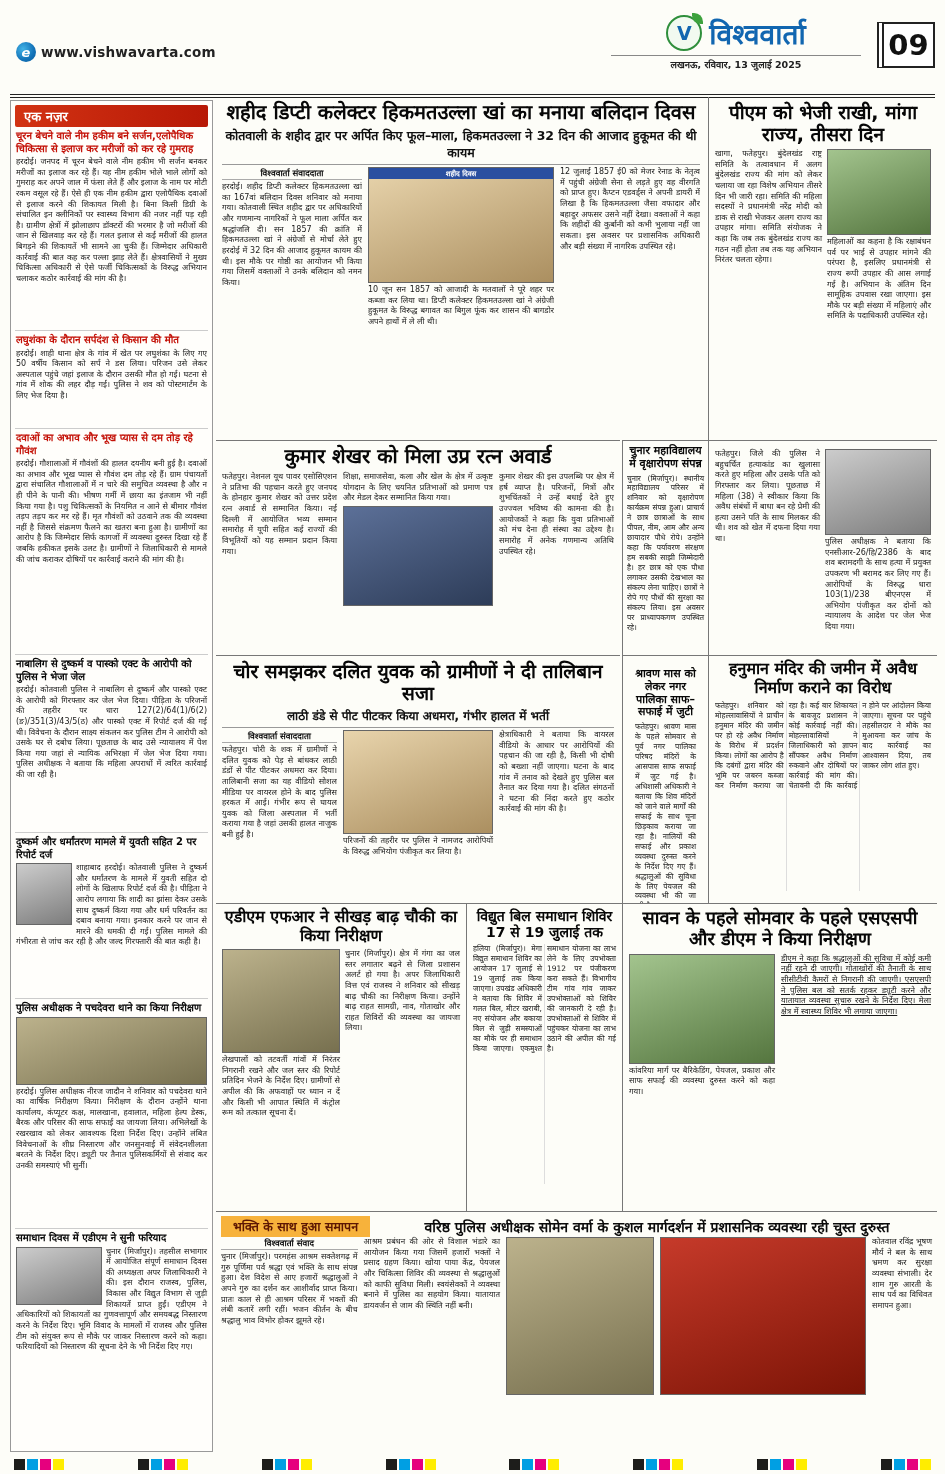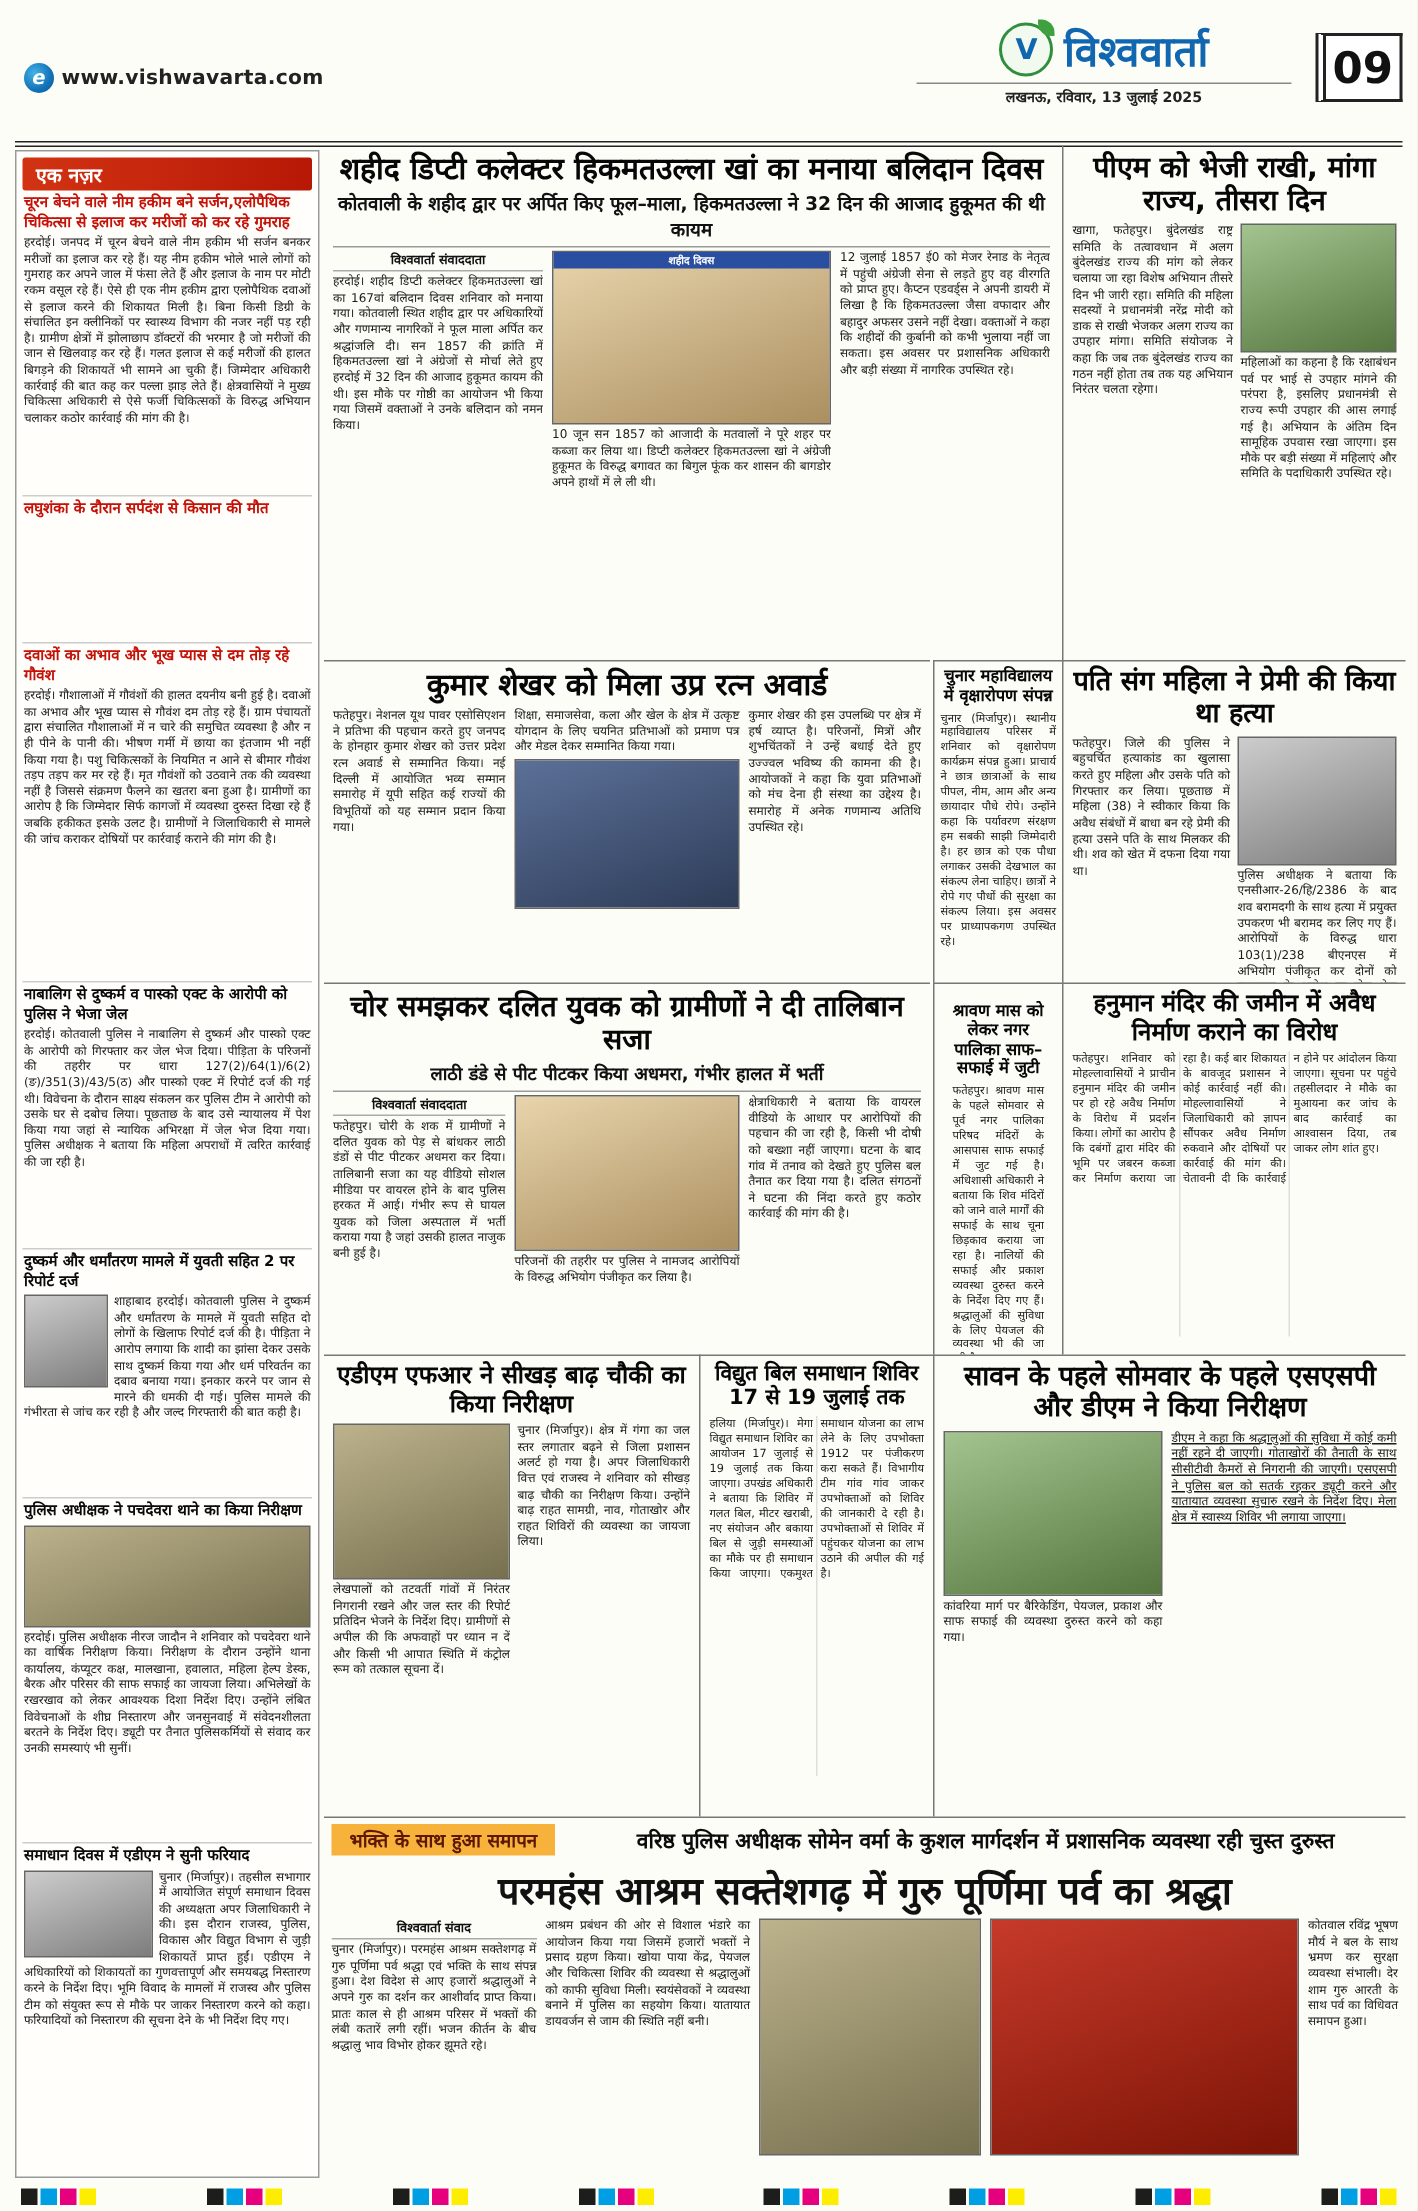--- a/index.html
+++ b/index.html
@@ -99,20 +99,21 @@
   <aside class="sidebar">
     <div class="ek-nazar">एक नज़र</div>
 
     <article class="sb-item" style="height:204px;">
       <h4 class="sb-h red">चूरन बेचने वाले नीम हकीम बने सर्जन,एलोपैथिक चिकित्सा से इलाज कर मरीजों को कर रहे गुमराह</h4>
       <p class="bd">हरदोई। जनपद में चूरन बेचने वाले नीम हकीम भी सर्जन बनकर मरीजों का इलाज कर रहे हैं। यह नीम हकीम भोले भाले लोगों को गुमराह कर अपने जाल में फंसा लेते हैं और इलाज के नाम पर मोटी रकम वसूल रहे हैं। ऐसे ही एक नीम हकीम द्वारा एलोपैथिक दवाओं से इलाज करने की शिकायत मिली है। बिना किसी डिग्री के संचालित इन क्लीनिकों पर स्वास्थ्य विभाग की नजर नहीं पड़ रही है। ग्रामीण क्षेत्रों में झोलाछाप डॉक्टरों की भरमार है जो मरीजों की जान से खिलवाड़ कर रहे हैं। गलत इलाज से कई मरीजों की हालत बिगड़ने की शिकायतें भी सामने आ चुकी हैं। जिम्मेदार अधिकारी कार्रवाई की बात कह कर पल्ला झाड़ लेते हैं। क्षेत्रवासियों ने मुख्य चिकित्सा अधिकारी से ऐसे फर्जी चिकित्सकों के विरुद्ध अभियान चलाकर कठोर कार्रवाई की मांग की है।</p>
     </article>
 
     <article class="sb-item" style="height:98px;">
       <h4 class="sb-h red">लघुशंका के दौरान सर्पदंश से किसान की मौत</h4>
+      <p class="bd">हरदोई। शाही थाना क्षेत्र के गांव में खेत पर लघुशंका के लिए गए 50 वर्षीय किसान को सर्प ने डस लिया। परिजन उसे लेकर अस्पताल पहुंचे जहां इलाज के दौरान उसकी मौत हो गई। घटना से गांव में शोक की लहर दौड़ गई। पुलिस ने शव को पोस्टमार्टम के लिए भेज दिया है।</p>
     </article>
 
     <article class="sb-item" style="height:226px;">
       <h4 class="sb-h red">दवाओं का अभाव और भूख प्यास से दम तोड़ रहे गौवंश</h4>
       <p class="bd">हरदोई। गौशालाओं में गौवंशों की हालत दयनीय बनी हुई है। दवाओं का अभाव और भूख प्यास से गौवंश दम तोड़ रहे हैं। ग्राम पंचायतों द्वारा संचालित गौशालाओं में न चारे की समुचित व्यवस्था है और न ही पीने के पानी की। भीषण गर्मी में छाया का इंतजाम भी नहीं किया गया है। पशु चिकित्सकों के नियमित न आने से बीमार गौवंश तड़प तड़प कर मर रहे हैं। मृत गौवंशों को उठवाने तक की व्यवस्था नहीं है जिससे संक्रमण फैलने का खतरा बना हुआ है। ग्रामीणों का आरोप है कि जिम्मेदार सिर्फ कागजों में व्यवस्था दुरुस्त दिखा रहे हैं जबकि हकीकत इसके उलट है। ग्रामीणों ने जिलाधिकारी से मामले की जांच कराकर दोषियों पर कार्रवाई कराने की मांग की है।</p>
     </article>
 
     <article class="sb-item" style="height:178px;">
       <h4 class="sb-h">नाबालिग से दुष्कर्म व पास्को एक्ट के आरोपी को पुलिस ने भेजा जेल</h4>
       <p class="bd">हरदोई। कोतवाली पुलिस ने नाबालिग से दुष्कर्म और पास्को एक्ट के आरोपी को गिरफ्तार कर जेल भेज दिया। पीड़िता के परिजनों की तहरीर पर धारा 127(2)/64(1)/6(2)(ङ)/351(3)/43/5(ठ) और पास्को एक्ट में रिपोर्ट दर्ज की गई थी। विवेचना के दौरान साक्ष्य संकलन कर पुलिस टीम ने आरोपी को उसके घर से दबोच लिया। पूछताछ के बाद उसे न्यायालय में पेश किया गया जहां से न्यायिक अभिरक्षा में जेल भेज दिया गया। पुलिस अधीक्षक ने बताया कि महिला अपराधों में त्वरित कार्रवाई की जा रही है।</p>
@@ -179,21 +180,20 @@
       <p class="bd" style="flex:1;">कुमार शेखर की इस उपलब्धि पर क्षेत्र में हर्ष व्याप्त है। परिजनों, मित्रों और शुभचिंतकों ने उन्हें बधाई देते हुए उज्ज्वल भविष्य की कामना की है। आयोजकों ने कहा कि युवा प्रतिभाओं को मंच देना ही संस्था का उद्देश्य है। समारोह में अनेक गणमान्य अतिथि उपस्थित रहे।</p>
     </div>
   </article>
 
   <article class="art rule-t rule-l" style="left:622px;top:440px;width:86px;height:215px;padding:4px;">
     <h3 class="hl" style="font-size:11px;">चुनार महाविद्यालय में वृक्षारोपण संपन्न</h3>
     <p class="bd" style="margin-top:3px;font-size:7.5px;">चुनार (मिर्जापुर)। स्थानीय महाविद्यालय परिसर में शनिवार को वृक्षारोपण कार्यक्रम संपन्न हुआ। प्राचार्य ने छात्र छात्राओं के साथ पीपल, नीम, आम और अन्य छायादार पौधे रोपे। उन्होंने कहा कि पर्यावरण संरक्षण हम सबकी साझी जिम्मेदारी है। हर छात्र को एक पौधा लगाकर उसकी देखभाल का संकल्प लेना चाहिए। छात्रों ने रोपे गए पौधों की सुरक्षा का संकल्प लिया। इस अवसर पर प्राध्यापकगण उपस्थित रहे।</p>
   </article>
 
   <article class="art rule-t rule-l" style="left:708px;top:440px;width:229px;height:215px;">
-    <h2 class="hl" style="font-size:18px;">पति संग महिला ने प्रेमी की किया था हत्या</h2>
     <div class="frow" style="margin-top:4px;gap:5px;">
       <p class="bd" style="flex:1;">फतेहपुर। जिले की पुलिस ने बहुचर्चित हत्याकांड का खुलासा करते हुए महिला और उसके पति को गिरफ्तार कर लिया। पूछताछ में महिला (38) ने स्वीकार किया कि अवैध संबंधों में बाधा बन रहे प्रेमी की हत्या उसने पति के साथ मिलकर की थी। शव को खेत में दफना दिया गया था।</p>
       <div style="width:106px;flex-shrink:0;">
         <div class="ph ph-gray" style="width:106px;height:86px;"></div>
         <p class="bd" style="margin-top:2px;">पुलिस अधीक्षक ने बताया कि एनसीआर-26/हि/2386 के बाद शव बरामदगी के साथ हत्या में प्रयुक्त उपकरण भी बरामद कर लिए गए हैं। आरोपियों के विरुद्ध धारा 103(1)/238 बीएनएस में अभियोग पंजीकृत कर दोनों को न्यायालय के आदेश पर जेल भेज दिया गया।</p>
       </div>
     </div>
   </article>
 
   <article class="art rule-t" style="left:216px;top:655px;width:404px;height:248px;">
@@ -247,21 +247,20 @@
       </div>
       <p class="bd" style="flex:1;text-decoration:underline;">डीएम ने कहा कि श्रद्धालुओं की सुविधा में कोई कमी नहीं रहने दी जाएगी। गोताखोरों की तैनाती के साथ सीसीटीवी कैमरों से निगरानी की जाएगी। एसएसपी ने पुलिस बल को सतर्क रहकर ड्यूटी करने और यातायात व्यवस्था सुचारु रखने के निर्देश दिए। मेला क्षेत्र में स्वास्थ्य शिविर भी लगाया जाएगा।</p>
     </div>
   </article>
 
   <section class="bottom-strip">
     <div class="bs-top">
       <span class="tagbox">भक्ति के साथ हुआ समापन</span>
       <span class="strap">वरिष्ठ पुलिस अधीक्षक सोमेन वर्मा के कुशल मार्गदर्शन में प्रशासनिक व्यवस्था रही चुस्त दुरुस्त</span>
     </div>
-    <h2 class="bs-head">परमहंस आश्रम सक्तेशगढ़ में गुरु पूर्णिमा पर्व का श्रद्धा</h2>
     <div class="frow" style="height:160px;">
       <div style="flex:1.1;overflow:hidden;">
         <div class="byline">विश्ववार्ता संवाद</div>
         <p class="bd">चुनार (मिर्जापुर)। परमहंस आश्रम सक्तेशगढ़ में गुरु पूर्णिमा पर्व श्रद्धा एवं भक्ति के साथ संपन्न हुआ। देश विदेश से आए हजारों श्रद्धालुओं ने अपने गुरु का दर्शन कर आशीर्वाद प्राप्त किया। प्रातः काल से ही आश्रम परिसर में भक्तों की लंबी कतारें लगी रहीं। भजन कीर्तन के बीच श्रद्धालु भाव विभोर होकर झूमते रहे।</p>
       </div>
       <p class="bd" style="flex:1.1;">आश्रम प्रबंधन की ओर से विशाल भंडारे का आयोजन किया गया जिसमें हजारों भक्तों ने प्रसाद ग्रहण किया। खोया पाया केंद्र, पेयजल और चिकित्सा शिविर की व्यवस्था से श्रद्धालुओं को काफी सुविधा मिली। स्वयंसेवकों ने व्यवस्था बनाने में पुलिस का सहयोग किया। यातायात डायवर्जन से जाम की स्थिति नहीं बनी।</p>
       <div class="ph ph-khaki" style="width:148px;height:158px;"></div>
       <div class="ph ph-red" style="width:206px;height:158px;"></div>
       <p class="bd" style="width:60px;flex-shrink:0;">कोतवाल रविंद्र भूषण मौर्य ने बल के साथ भ्रमण कर सुरक्षा व्यवस्था संभाली। देर शाम गुरु आरती के साथ पर्व का विधिवत समापन हुआ।</p>
     </div>

